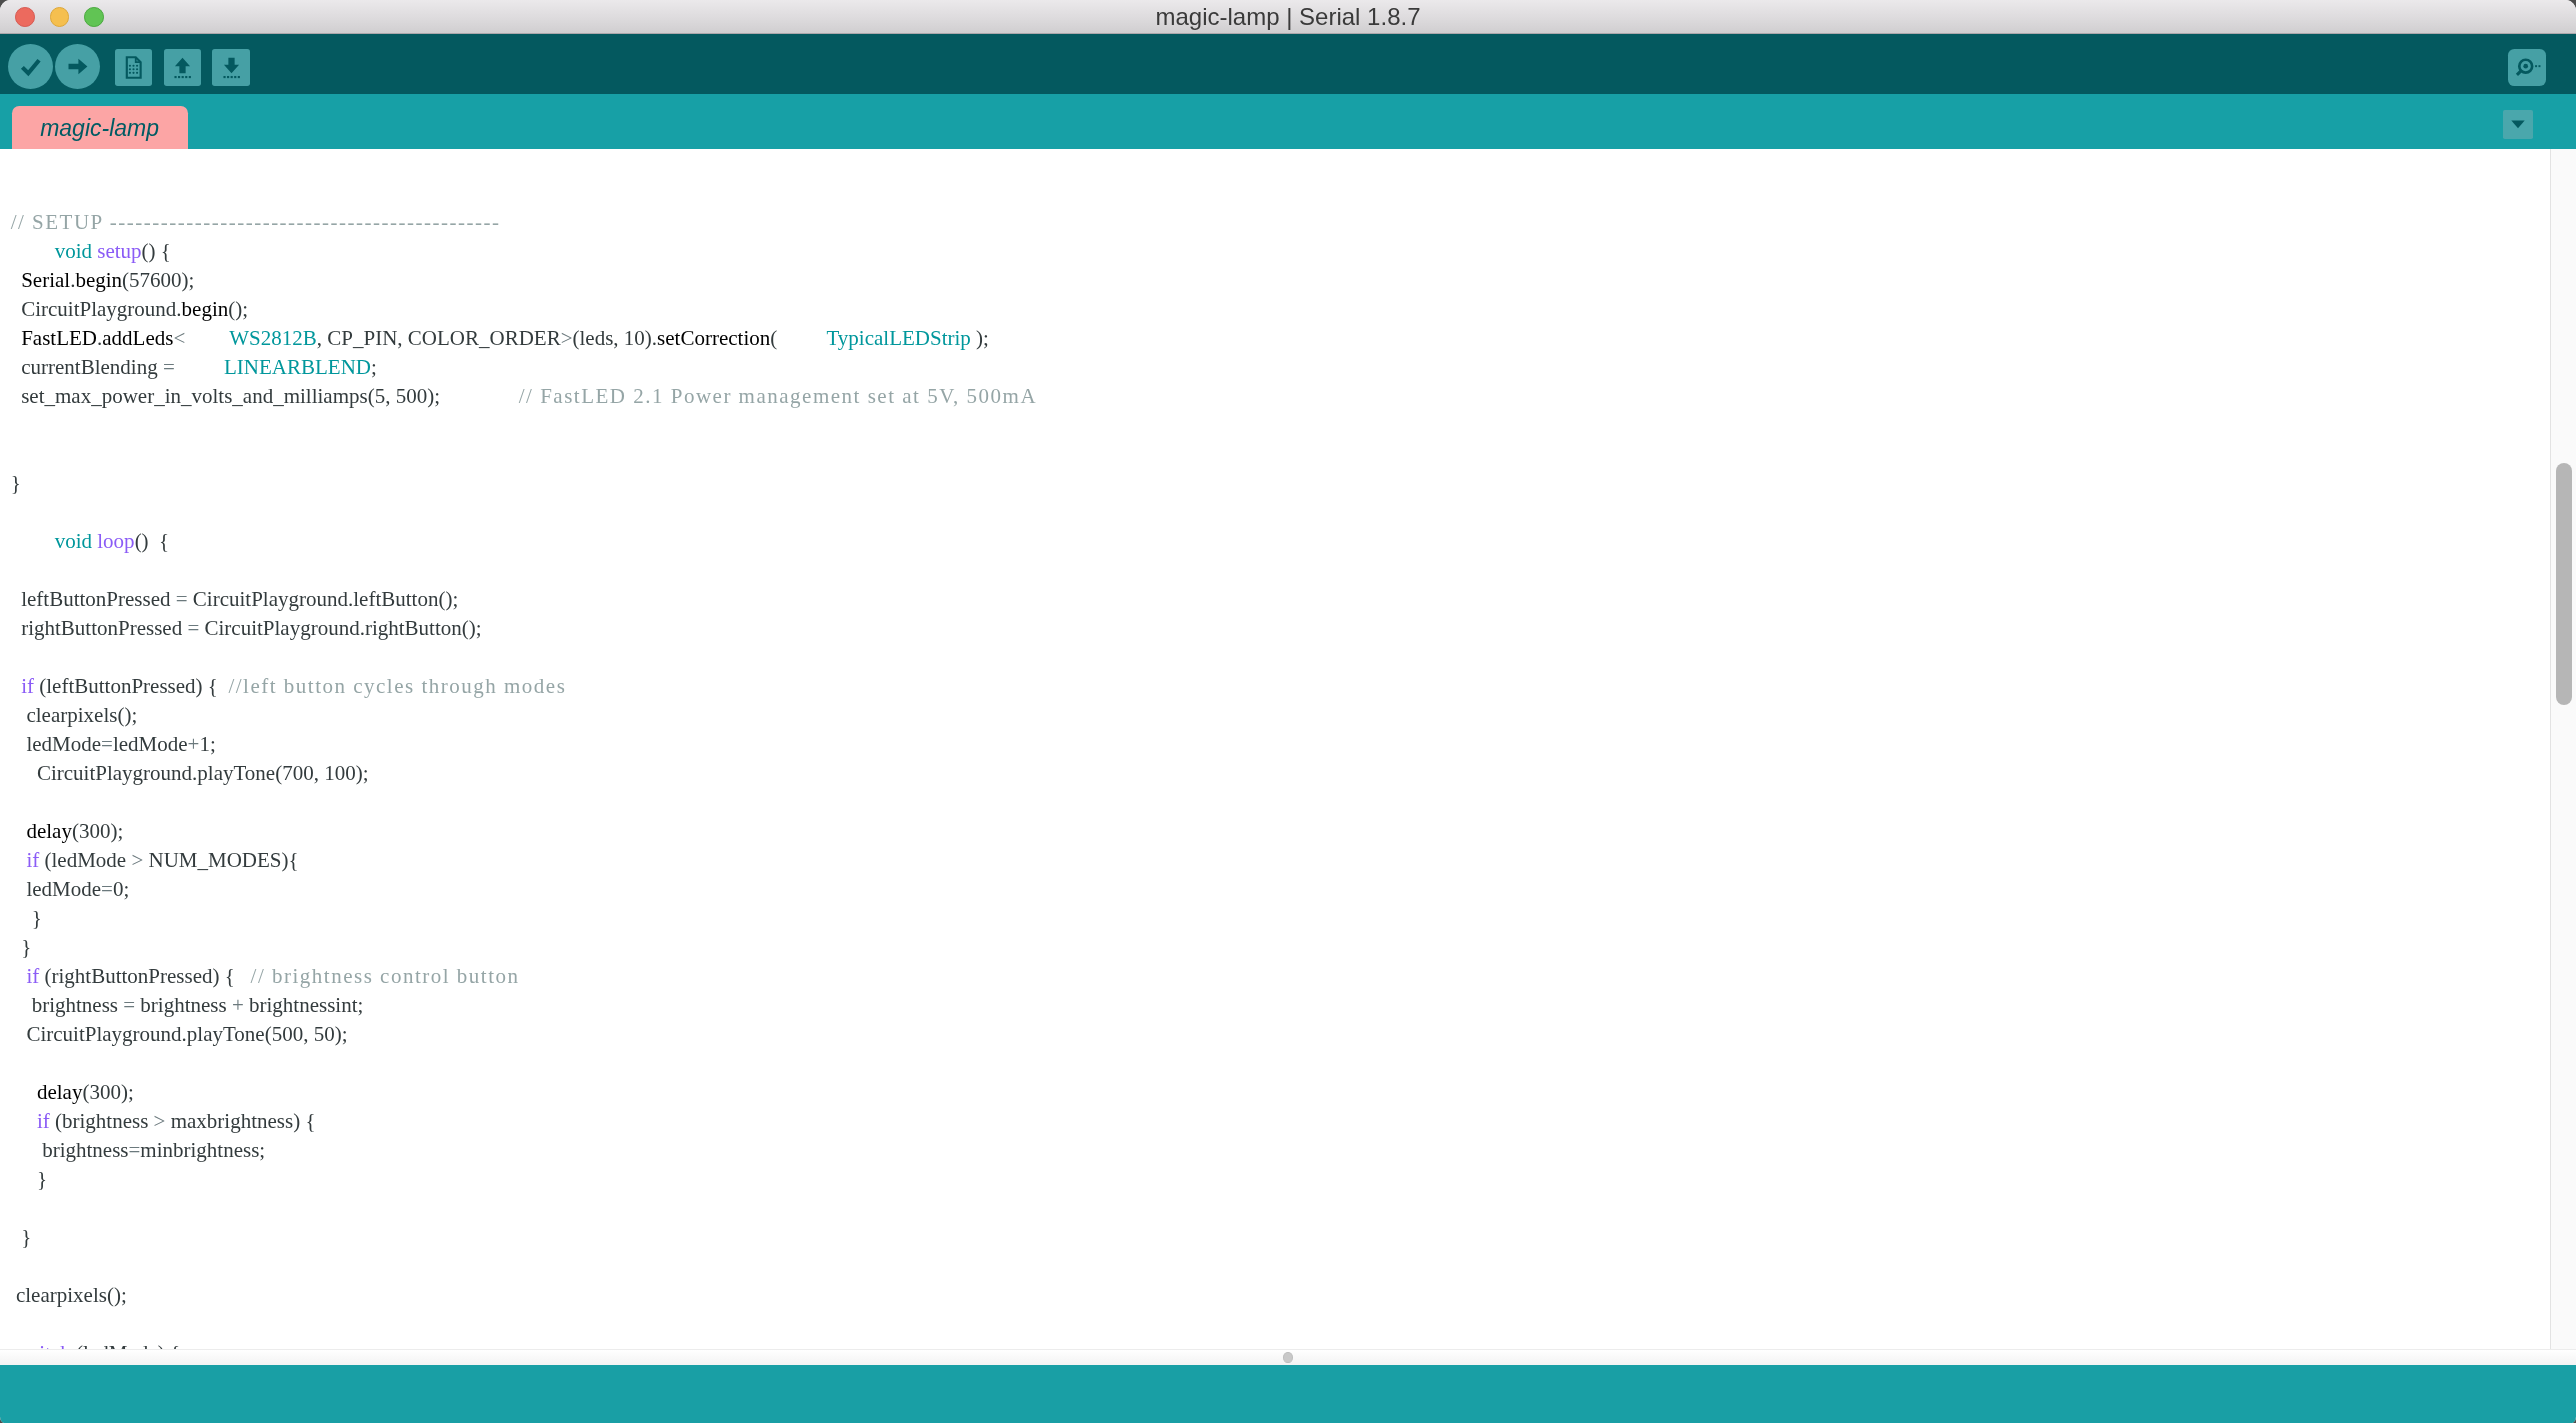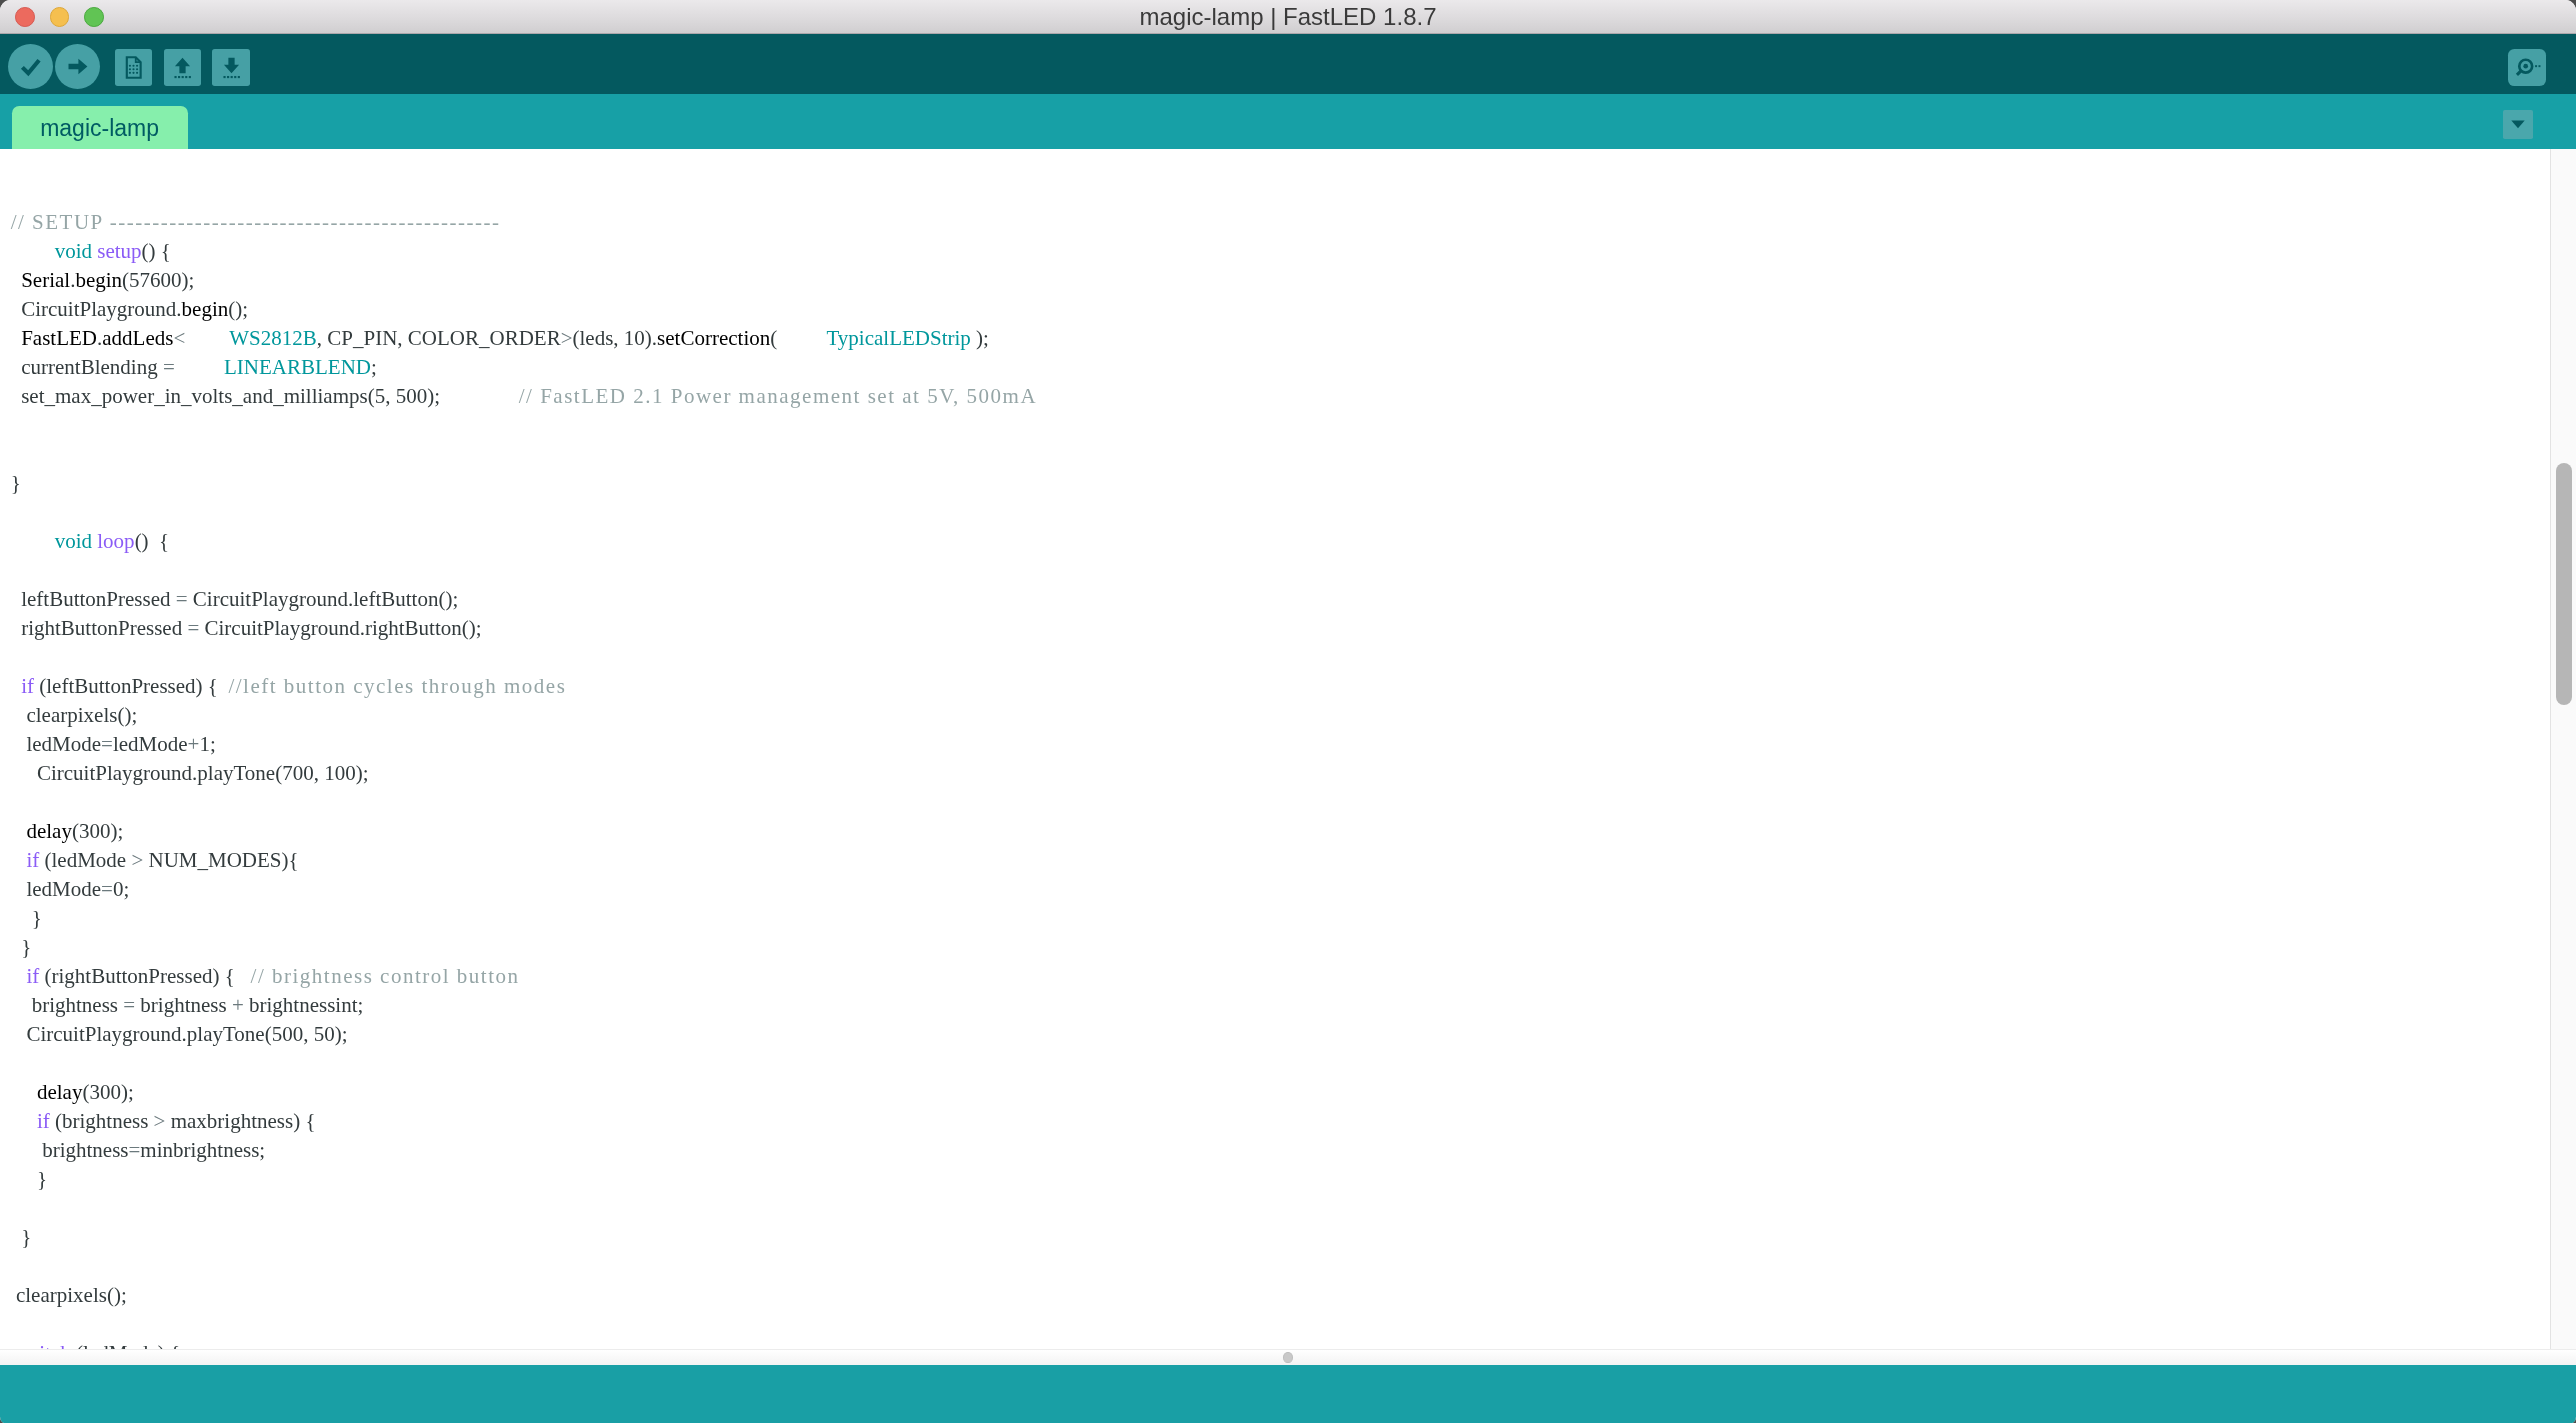--- a/index.html
+++ b/index.html
@@ -55,25 +55,26 @@
 
   
   .tabstrip {
     height: 55px; flex: 0 0 55px;
     background: #17a0a6;
     position: relative;
   }
   .tab {
     position: absolute; left: 11.6px; top: 11.6px;
     width: 176px; height: 44px;
-    background: #86efac;
+    background: #fca5a5;
     border-radius: 7.2px 7.2px 0 0;
     text-align: center; line-height: 44px;
     font-size: 23px; font-weight: 500; color: #005b63;
     cursor: pointer;
+    font-style: italic;
   }
   .tab-menu {
     position: absolute; left: 2503px; top: 16px;
     width: 30px; height: 29px; border: none; border-radius: 1.8px;
     background: #4aa7ac; color: #04595f;
     display: flex; align-items: center; justify-content: center;
     cursor: pointer; padding: 0;
   }
 
   
@@ -123,21 +124,21 @@
 <body>
 
 <div class="window">
 
   <div class="titlebar">
     <div class="traffic-lights">
       <span class="tl tl-close"></span>
       <span class="tl tl-min"></span>
       <span class="tl tl-zoom"></span>
     </div>
-    <div class="win-title">magic-lamp | FastLED 1.8.7</div>
+    <div class="win-title">magic-lamp | Serial 1.8.7</div>
   </div>
 
   <div class="toolbar">
     <button class="tb-btn tb-round" id="btn-verify" title="Verify">
       <span>
         <svg width="27" height="27" viewBox="0 0 30 30">
             <path d="M6 16 L12.5 22.5 L24.5 8" fill="none" stroke="currentColor" stroke-width="4.6"></path>
           </svg>
       </span>
     </button>

